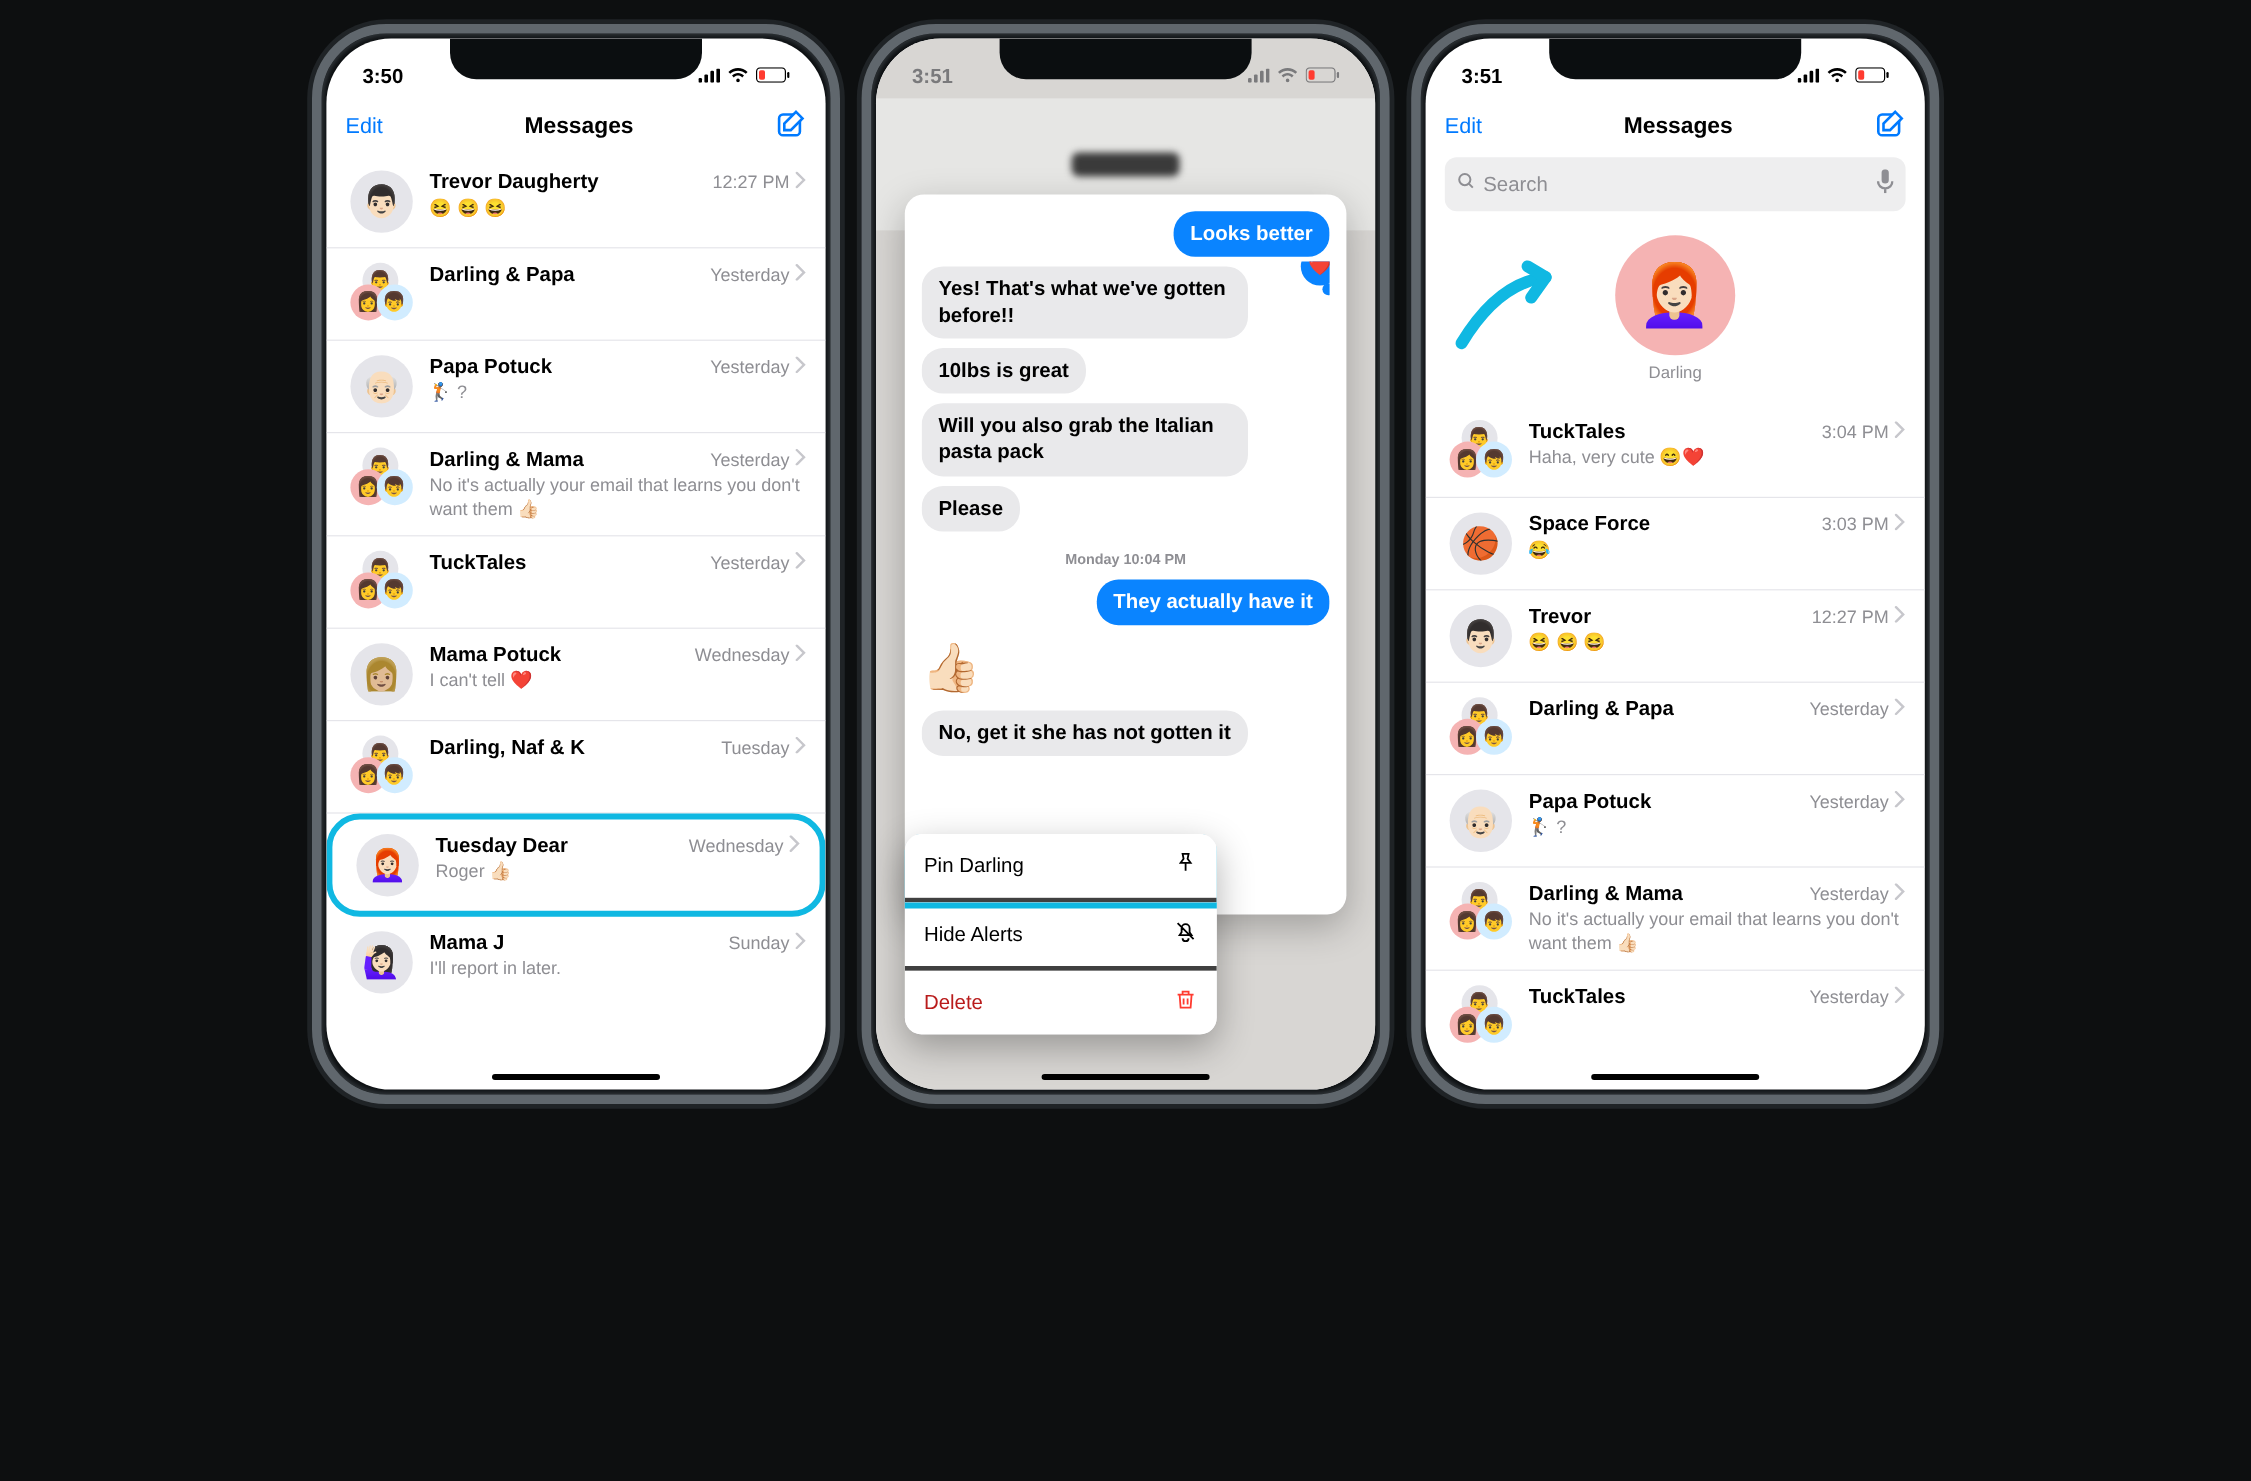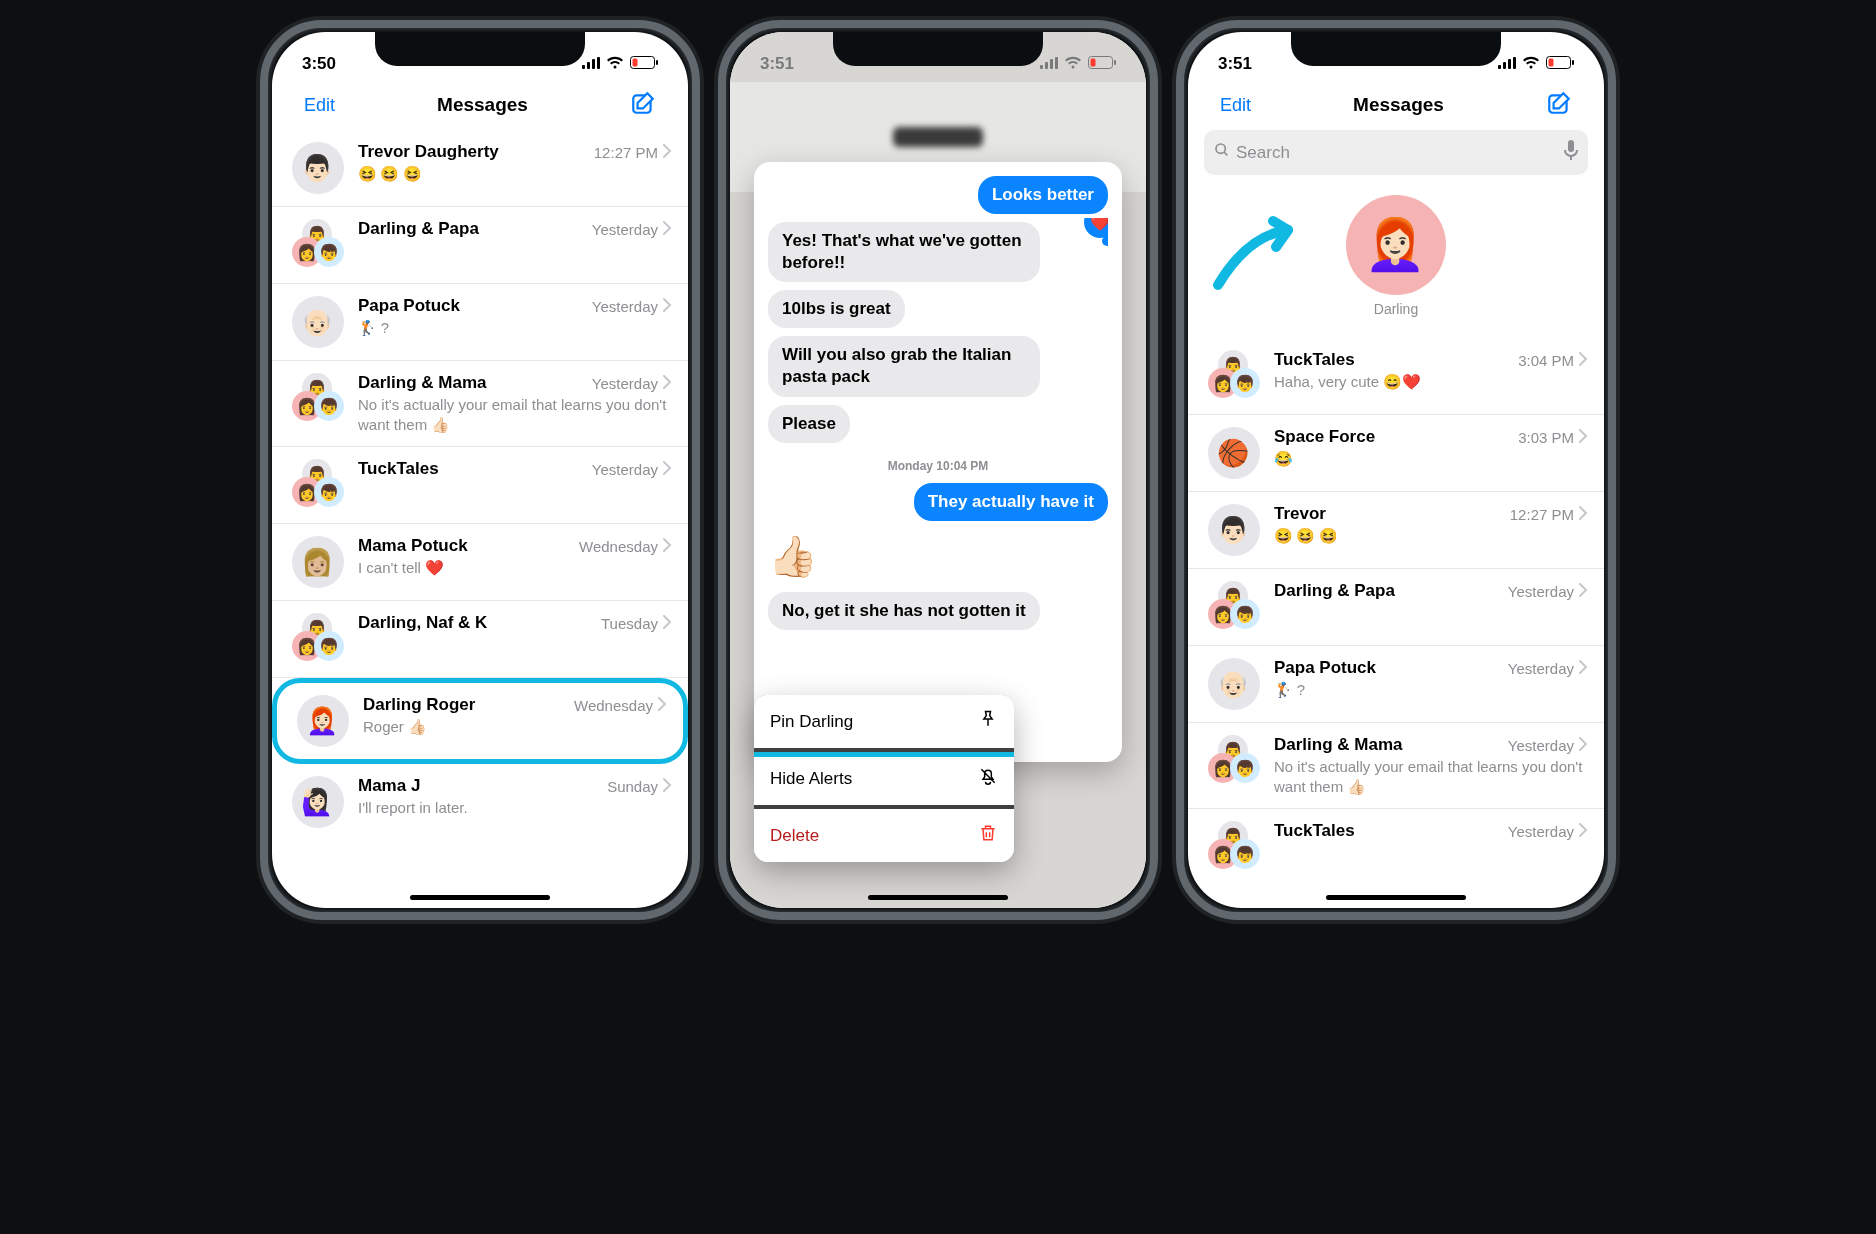--- a/index.html
+++ b/index.html
@@ -48,21 +48,21 @@
     padding: 14px 30px 0;
     height: 50px;
     font-size: 17px;
     font-weight: 600;
   }
   .status-right { display:flex; align-items:center; gap:6px; }
   .nav-bar {
     display: flex;
     justify-content: space-between;
     align-items: center;
-    padding: 8px 32px 10px;
+    padding: 8px 16px 10px;
   }
   .nav-title { font-size: 19px; font-weight: 600; }
   .nav-link { color:#007aff; font-size:18px; }
   .compose svg { width:26px; height:26px; }
   .search-bar {
     margin: 0 16px 10px;
     background:#eeeeef;
     border-radius:10px;
     height:45px;
     display:flex;
@@ -323,21 +323,21 @@
                       <path d="M2 1l6 6-6 6" stroke="#c7c7cc" stroke-width="2" fill="none" stroke-linecap="round"></path>
                     </svg></span></span>
               </div>
               <div class="convo-preview"></div>
             </div>
           </div>
           <div class="convo-row highlight-ring">
             <div class="avatar">👩🏻‍🦰</div>
             <div class="convo-main">
               <div class="convo-top">
-                <span class="convo-name">Darling Roger</span>
+                <span class="convo-name">Tuesday Dear</span>
                 <span class="convo-time">Wednesday <span class="chevron"><svg viewBox="0 0 10 14">
                       <path d="M2 1l6 6-6 6" stroke="#c7c7cc" stroke-width="2" fill="none" stroke-linecap="round"></path>
                     </svg></span></span>
               </div>
               <div class="convo-preview">Roger 👍🏻</div>
             </div>
           </div>
           <div class="convo-row">
             <div class="avatar">🙋🏻‍♀️</div>
             <div class="convo-main">

